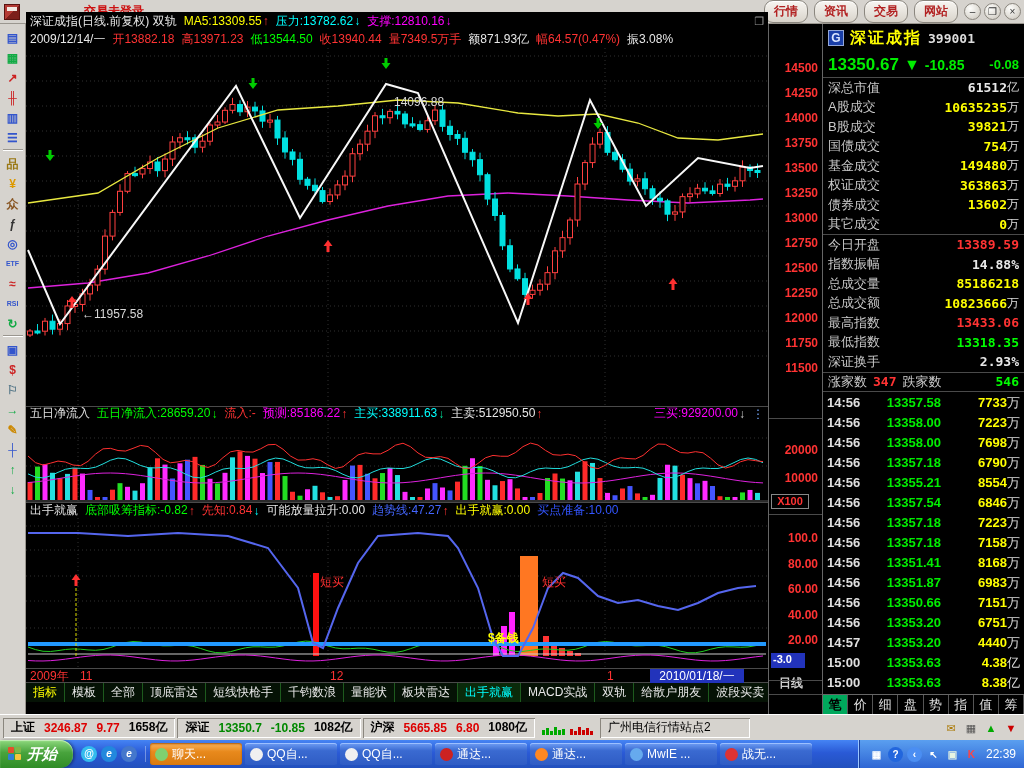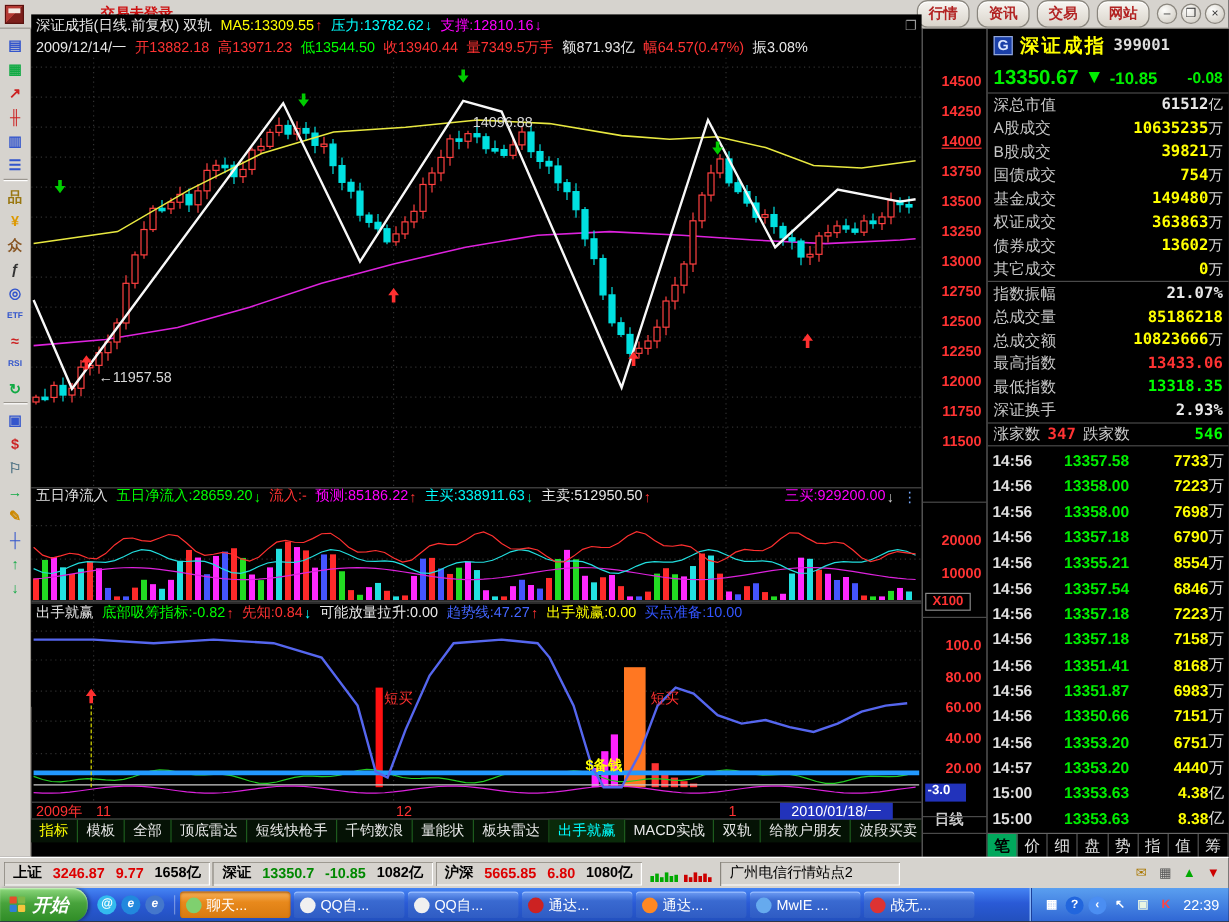--- a/index.html
+++ b/index.html
@@ -623,21 +623,21 @@
         <span class="ltab" style="color: rgb(232, 232, 232);">MACD实战</span>
         <span class="ltab" style="color: rgb(232, 232, 232);">双轨</span>
         <span class="ltab" style="color: rgb(232, 232, 232);">给散户朋友</span>
         <span class="ltab" style="color: rgb(232, 232, 232);">波段买卖</span>
       </div>
   </div>
 
   <div id="axiscol">
       <span class="ylab" style="top: 37px;">14500</span>
       <span class="ylab" style="top: 62px;">14250</span>
-      <span class="ylab" style="top: 87px; text-decoration: underline;">14000</span>
+      <span class="ylab" style="top: 87px;">14000</span>
       <span class="ylab" style="top: 112px;">13750</span>
       <span class="ylab" style="top: 137px;">13500</span>
       <span class="ylab" style="top: 162px;">13250</span>
       <span class="ylab" style="top: 187px;">13000</span>
       <span class="ylab" style="top: 212px;">12750</span>
       <span class="ylab" style="top: 237px;">12500</span>
       <span class="ylab" style="top: 262px;">12250</span>
       <span class="ylab" style="top: 287px;">12000</span>
       <span class="ylab" style="top: 312px;">11750</span>
       <span class="ylab" style="top: 337px;">11500</span>
@@ -707,22 +707,26 @@
         </div>
         <div class="qrow">
           <span class="ql">其它成交</span>
           <span class="qv" style="color: rgb(255, 255, 0);">0</span>
           <span class="qu">万</span>
         </div>
       </div>
     <div style="height:1px;background:#4a4a4a"></div>
     <div id="stats2">
         <div class="qrow">
+          <span class="ql">今日开盘</span>
+          <span class="qv" style="color: rgb(255, 51, 51);">13389.59</span>
+        </div>
+        <div class="qrow">
           <span class="ql">指数振幅</span>
-          <span class="qv" style="color: rgb(232, 232, 232);">21.07%</span>
+          <span class="qv" style="color: rgb(232, 232, 232);">14.88%</span>
         </div>
         <div class="qrow">
           <span class="ql">总成交量</span>
           <span class="qv" style="color: rgb(255, 255, 0);">85186218</span>
         </div>
         <div class="qrow">
           <span class="ql">总成交额</span>
           <span class="qv" style="color: rgb(255, 255, 0);">10823666</span>
           <span class="qu">万</span>
         </div>

